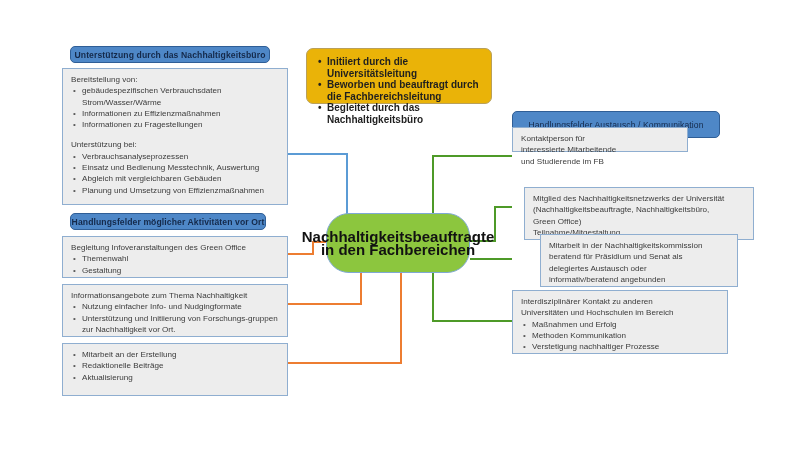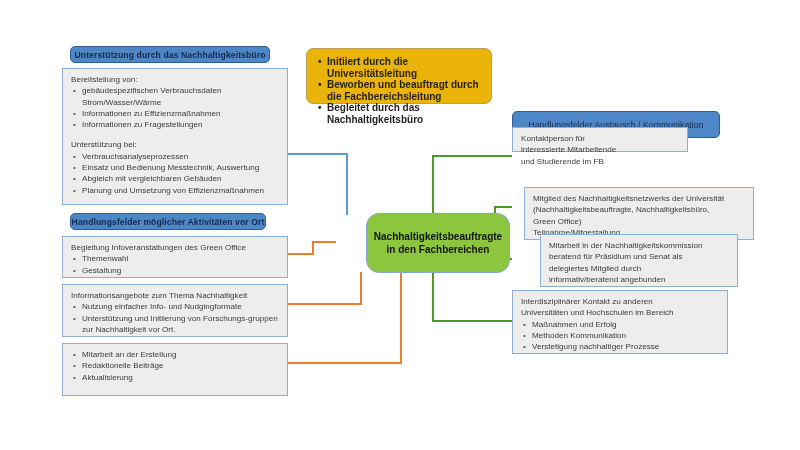--- a/index.html
+++ b/index.html
@@ -70,31 +70,30 @@
   .callout ul li::before {
     content: "\2022";
     position: absolute; left: -9px;
   }
 
   
   .hub {
     position: absolute;
     background: #8CC63E;
     border: 1px solid #7FA8D4;
-    border-radius: 13px;
+    border-radius: 23px;
     color: #121212;
-    font-size: 10px;
+    font-size: 15px;
     font-weight: bold;
     line-height: 13.5px;
     text-align: center;
     display: flex;
     align-items: center;
     justify-content: center;
     z-index: 4;
-    margin-left: 40px;
   }
   .hub span { display: block; }
 
   
   .conn { position: absolute; z-index: 1; }
   .h { height: 2px; }
   .v { width: 2px; }
   .blue  { background: #5B9BD5; }
   .orange{ background: #ED7D31; }
   .green { background: #4E9A28; }
@@ -167,21 +166,21 @@
   <div class="box" style="left:524px; top:178px; width:230px; height:53px;margin-top:9px;">
     <p class="lead">Mitglied des Nachhaltigkeitsnetzwerks der Universität</p>
     <p class="lead">(Nachhaltigkeitsbeauftragte, Nachhaltigkeitsbüro,</p>
     <p class="lead">Green Office)</p>
     <p class="lead">Teilnahme/Mitgestaltung</p>
   </div>
 
   <div class="box" style="left:512px; top:234px; width:198px; height:53px;margin-left:28px;">
     <p class="lead">Mitarbeit in der Nachhaltigkeitskommission</p>
     <p class="lead">beratend für Präsidium und Senat als</p>
-    <p class="lead">delegiertes Mitglied durch</p>
+    <p class="lead">delegiertes Austausch oder</p>
     <p class="lead">informativ/beratend angebunden</p>
   </div>
 
   <div class="box" style="left:512px; top:290px; width:216px; height:64px;">
     <p class="lead">Interdisziplinärer Kontakt zu anderen</p>
     <p class="lead">Universitäten und Hochschulen im Bereich</p>
     <ul>
       <li>Maßnahmen und Erfolg</li>
       <li>Methoden Kommunikation</li>
       <li>Verstetigung nachhaltiger Prozesse</li>

